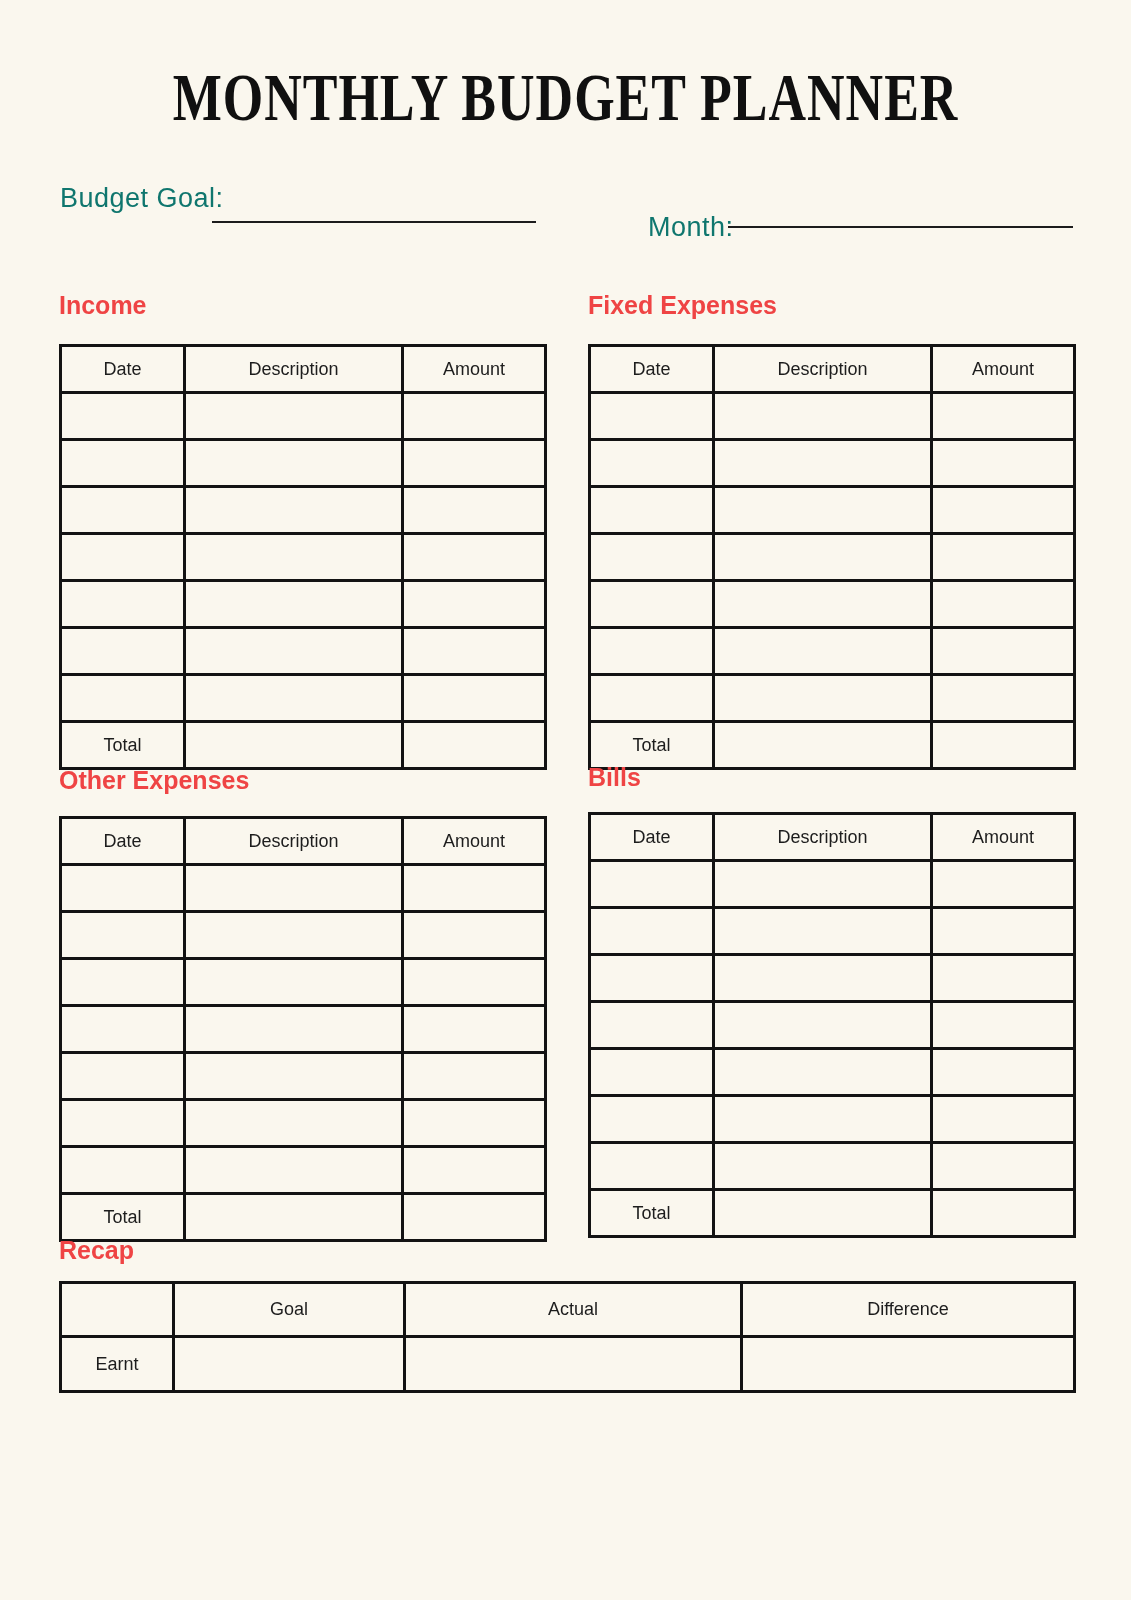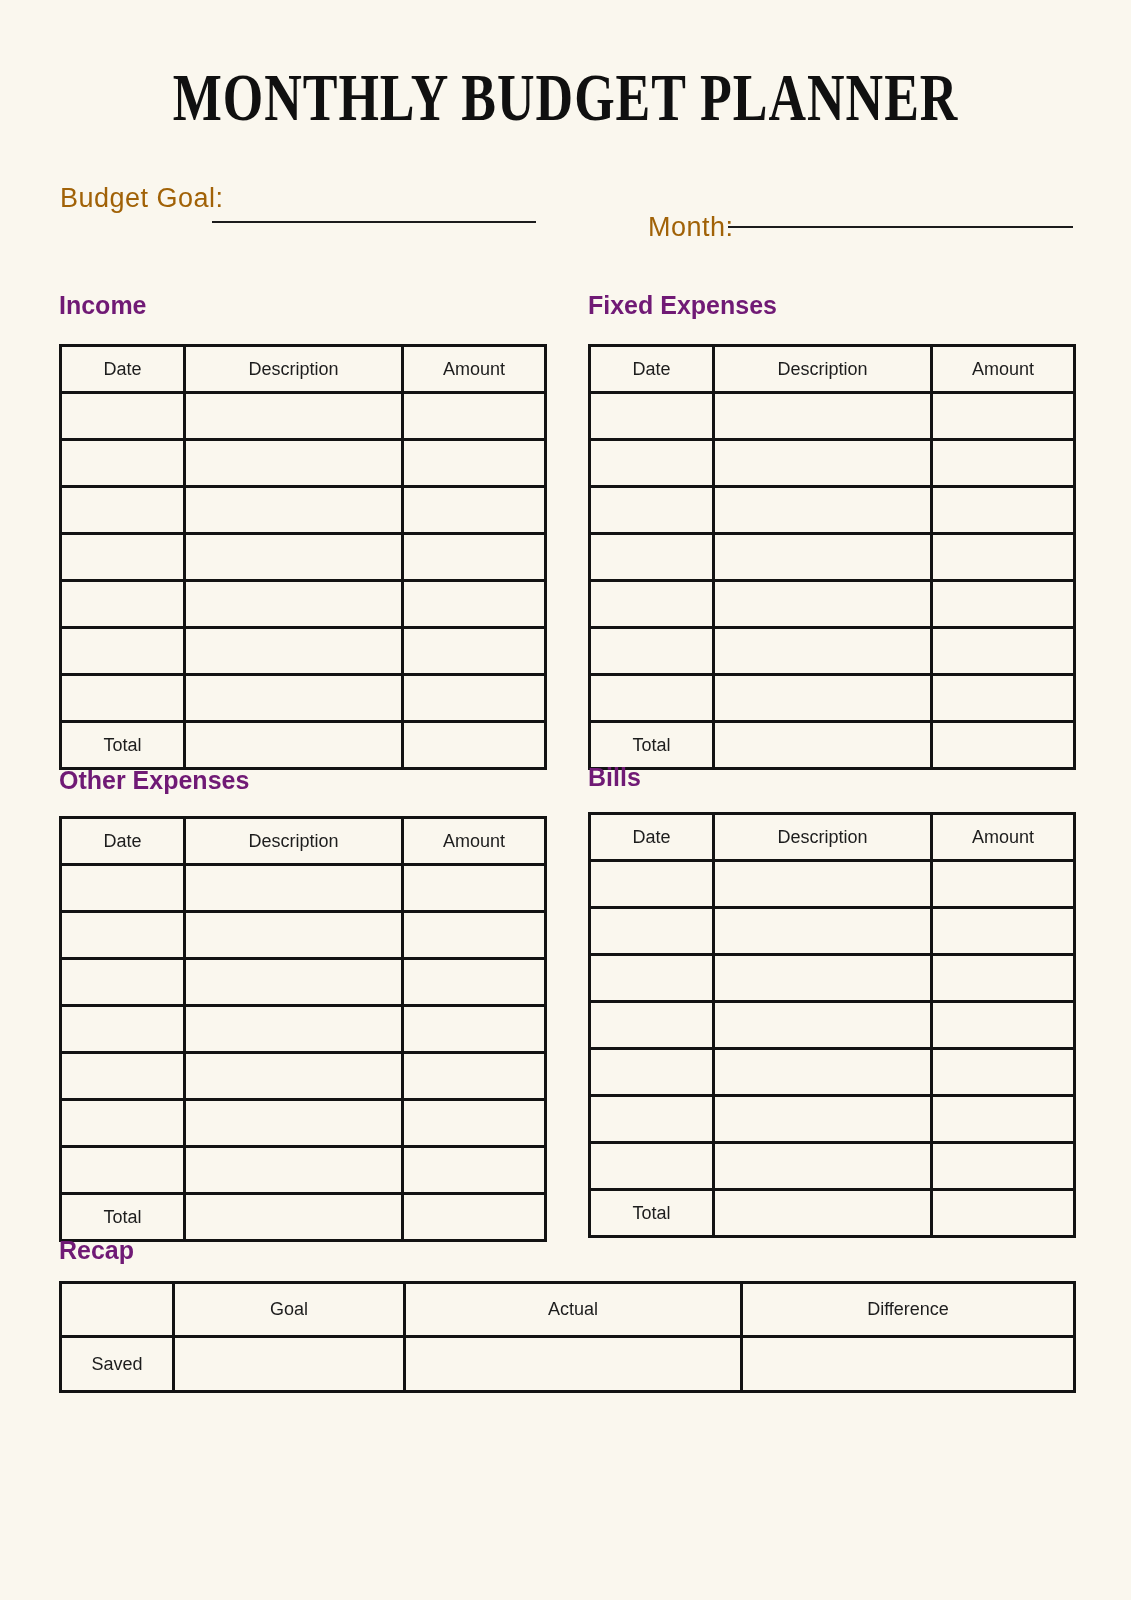--- a/index.html
+++ b/index.html
@@ -12,26 +12,26 @@
     position:absolute; left:0; right:0; top:64px;
     text-align:center;
     font-family:"Liberation Serif", serif;
     font-weight:bold; font-size:52px; line-height:1;
     letter-spacing:1px; color:#101010;
     transform:scaleY(1.3); transform-origin:50% 0;
     white-space:nowrap;
   }
   .field-label {
     position:absolute; font-size:27px; line-height:1.1;
-    color:#a16207; letter-spacing:0.5px; white-space:nowrap;
+    color:#0f766e; letter-spacing:0.5px; white-space:nowrap;
   }
   .fill-line { position:absolute; height:2px; background:#1c1c1c; }
   .section-heading {
     position:absolute; font-size:25px; line-height:30px;
-    font-weight:bold; color:#701a75; white-space:nowrap;
+    font-weight:bold; color:#ef4444; white-space:nowrap;
   }
   table.sheet {
     position:absolute; border-collapse:collapse; table-layout:fixed;
     background:transparent;
   }
   table.sheet td {
     border:3px solid #131313; padding:0 4px;
     font-size:18px; color:#1d1d1d;
     text-align:center; vertical-align:middle;
     overflow:hidden; white-space:nowrap;
@@ -288,21 +288,21 @@
         <col style="width:333px">
       </colgroup>
     <tbody>
       <tr class="hdr-row">
         <td></td>
         <td>Goal</td>
         <td>Actual</td>
         <td>Difference</td>
       </tr>
       <tr class="data-row">
-        <td>Saved</td>
+        <td>Earnt</td>
         <td></td>
         <td></td>
         <td></td>
       </tr>
     </tbody>
   </table>
 
 </div>
 
 </body></html>

